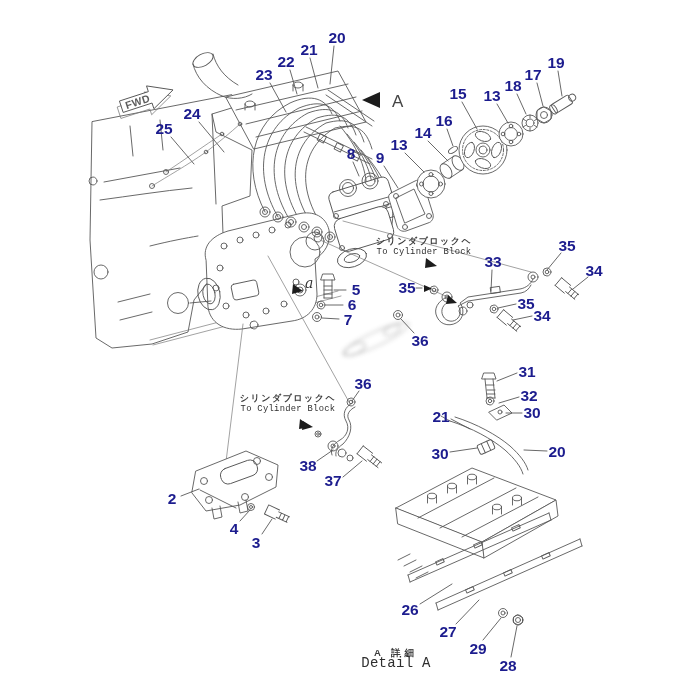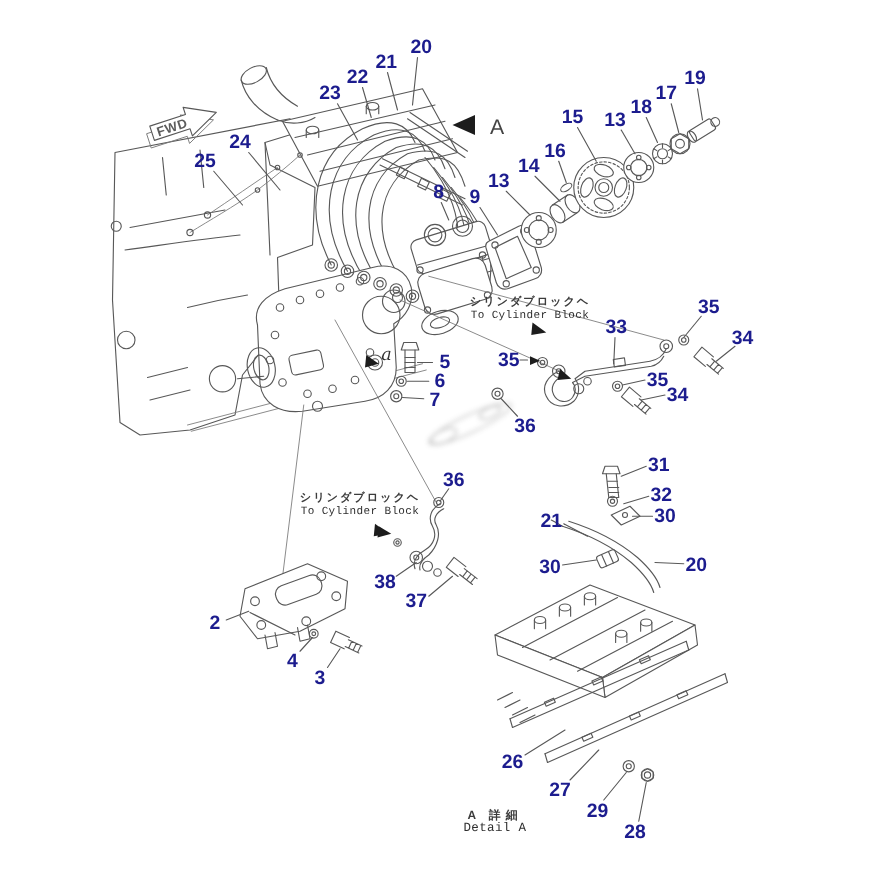--- a/index.html
+++ b/index.html
@@ -15,21 +15,21 @@
      fill:#1c1c8e;text-anchor:middle;}
   .leader{fill:none;stroke:#6a6a6a;stroke-width:0.8;}
   .badge-num{font-family:"Liberation Sans",sans-serif;font-weight:bold;font-size:14px;
      fill:#ffffff;text-anchor:middle;}
   .overlay-note{position:absolute;transform:translate(-50%,-50%);text-align:center;
      color:#3c3c3c;white-space:nowrap;}
   .overlay-note .jp{font-size:9px;letter-spacing:1.5px;line-height:11px;font-weight:bold;}
   .overlay-note .en{font-family:"Liberation Mono",monospace;font-size:8.8px;
      letter-spacing:0.3px;line-height:11px;color:#2e2e2e;}
   .detail-note .jp{letter-spacing:4px;font-size:9.5px;}
-  .detail-note .en{font-size:10px;}
+  .detail-note .en{font-size:14px;}
   .fwd-text{font-family:"Liberation Sans",sans-serif;font-weight:bold;font-size:10.5px;
      fill:#5c5c5c;letter-spacing:0.5px;}
   .view-a{font-family:"Liberation Sans",sans-serif;font-size:17px;fill:#444;}
   .letter-a{font-family:"DejaVu Serif",serif;font-style:italic;font-size:14px;fill:#333;}
   .smudge{opacity:0.5;}
 </style>
 </head>
 <body>
 
 <div class="stage">

